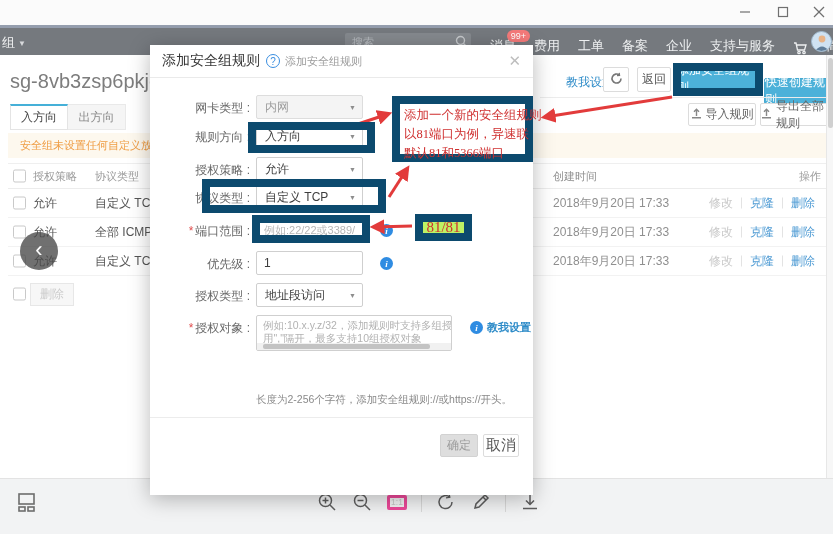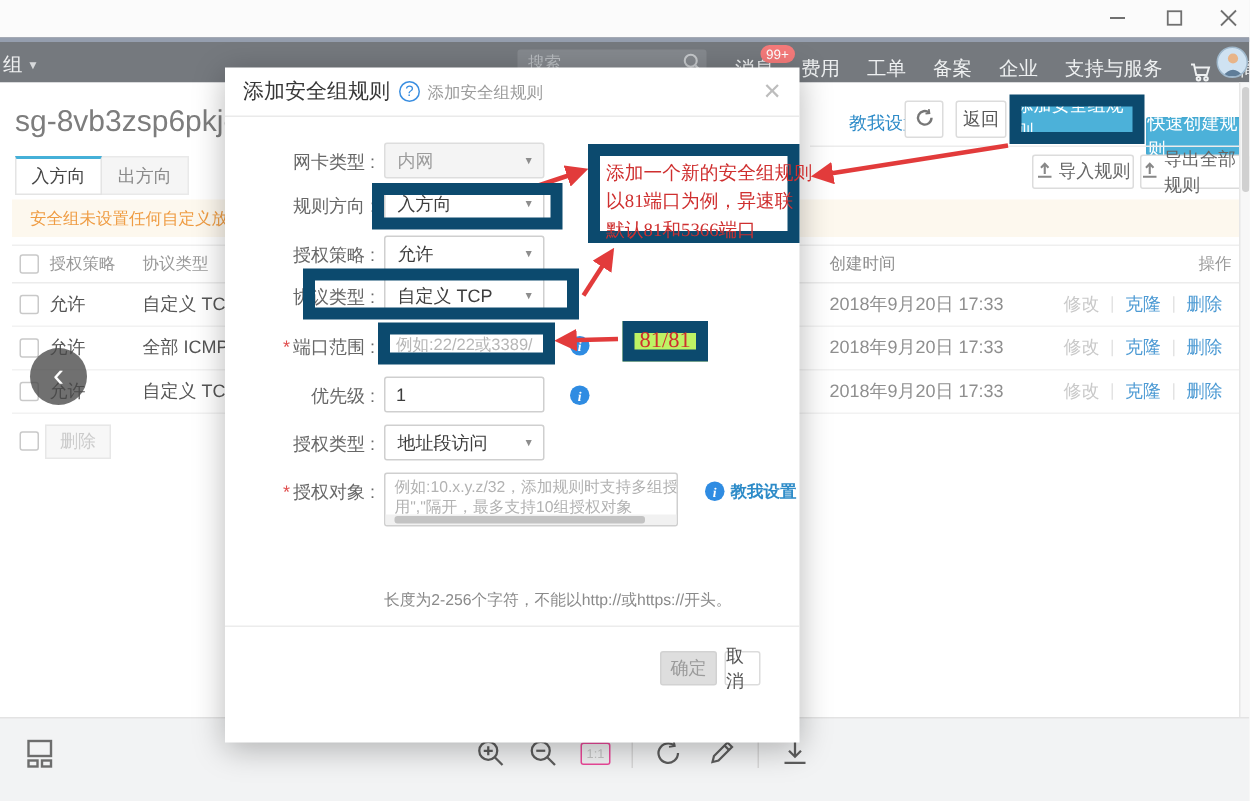--- a/index.html
+++ b/index.html
@@ -86,39 +86,39 @@
   .info-icon { position:absolute; width:13px; height:13px; border-radius:50%; background:#2f8ce2; color:#fff; font-size:9px; font-family:"Liberation Serif",serif; font-style:italic; font-weight:bold; display:flex; align-items:center; justify-content:center; }
   .ftext { position:absolute; left:106px; top:0; width:196px; border:1px solid #cfcfcf; border-radius:2px; background:#fff; overflow:hidden; }
   .ftext .ph { font-size:10.5px; color:#b2b2b2; line-height:13px; padding:3px 6px 0 6px; white-space:nowrap; }
   .hscroll { position:absolute; left:0; bottom:0; width:100%; height:7px; background:#f1f1f1; }
   .hthumb { position:absolute; left:6px; top:1px; width:86%; height:5px; background:#c3c3c3; border-radius:2px; }
   .teach2 { position:absolute; left:320px; top:5px; display:flex; align-items:center; gap:4px; cursor:pointer; }
   .teach2 .t { color:#2d8bc8; font-size:11px; font-weight:bold; }
   .fhelp { position:absolute; left:106px; top:0; font-size:10.5px; color:#8a8a8a; white-space:nowrap; }
   .modal-ft { position:absolute; left:0; top:372px; width:383px; height:78px; border-top:1px solid #ececec; }
   .btn-ok { position:absolute; left:290px; top:16px; width:38px; height:23px; background:#dedede; border:1px solid #d2d2d2; color:#9b9b9b; font-size:12px; }
-  .btn-cancel { position:absolute; left:333px; top:16px; width:24px; height:23px; font-size:12px; }
+  .btn-cancel { position:absolute; left:333px; top:16px; width:36px; height:23px; font-size:15px; }
 
   
   .ann { position:absolute; z-index:30; }
   .rbox { border:8px solid #0c4a6e; }
   .note-box { left:392px; top:96px; width:141px; height:66px; background:#fff; padding:2px 4px; }
   .note-line { font-family:"Liberation Serif","DejaVu Serif",serif; font-size:12.5px; color:#cf2f2f; line-height:1.53; white-space:nowrap; }
   .port-box { left:415px; top:214px; width:57px; height:27px; background:#bef264; display:flex; align-items:center; justify-content:center; }
   .port-box span { font-family:"Liberation Serif","DejaVu Serif",serif; font-size:15px; color:#cf2f2f; }
   .ann-svg { position:absolute; left:0; top:0; z-index:29; pointer-events:none; }
 
   
   .bottombar { position:absolute; left:0; top:478px; width:833px; height:56px; background:#f2f3f4; border-top:1px solid #e3e3e3; }
   .gallery-icon { position:absolute; left:16px; top:12px; cursor:pointer; }
   .gallery-icon svg { stroke:#6d6d6d; stroke-width:1.6; fill:none; }
   .viewer-tools { position:absolute; left:316px; top:12px; display:flex; align-items:center; gap:13px; }
   .vt { width:22px; height:22px; display:flex; align-items:center; justify-content:center; cursor:pointer; }
   .vt svg { stroke:#5d5d5d; stroke-width:1.5; fill:none; }
-  .ratio { width:20px; height:15px; border:1px solid #ec4899; border-radius:2px; color:#c6c6c6; font-size:8.5px; display:flex; align-items:center; justify-content:center; }
+  .ratio { width:20px; height:15px; border:3px solid #ec4899; border-radius:2px; color:#c6c6c6; font-size:8.5px; display:flex; align-items:center; justify-content:center; }
   .vdiv { width:1px; height:20px; background:#d8d8d8; }
 
   
   .watermark { position:absolute; left:680px; top:424px; display:flex; align-items:center; gap:8px; z-index:15; }
   .wm-text { font-size:23px; font-weight:bold; color:#ffffff; -webkit-text-stroke:1px #cfcfcf; text-shadow:0 0 2px #d8d8d8; letter-spacing:1px; }
   .wm-logo svg { stroke:#d5d5d5; fill:#fdfdfd; stroke-width:1.4; }
 </style>
 </head>
 <body>
 
@@ -345,21 +345,21 @@
           </div>
       </div>
       <div class="teach2">
         <span class="info-icon" style="position:static;">i</span>
         <span class="t">教我设置</span>
       </div>
     </div>
 
 
     <div class="frow" style="top:348px;">
-      <span class="fhelp">长度为2-256个字符，不能以http://或https://开头。</span>
+      <span class="fhelp">长度为2-256个字符，添加安全组规则://或https://开头。</span>
     </div>
 
     <div class="modal-ft">
       <div class="btn btn-ok">确定</div>
       <div class="btn btn-cancel">取消</div>
     </div>
   </div>
 
   <svg class="ann-svg" width="833" height="534">
     <defs>

